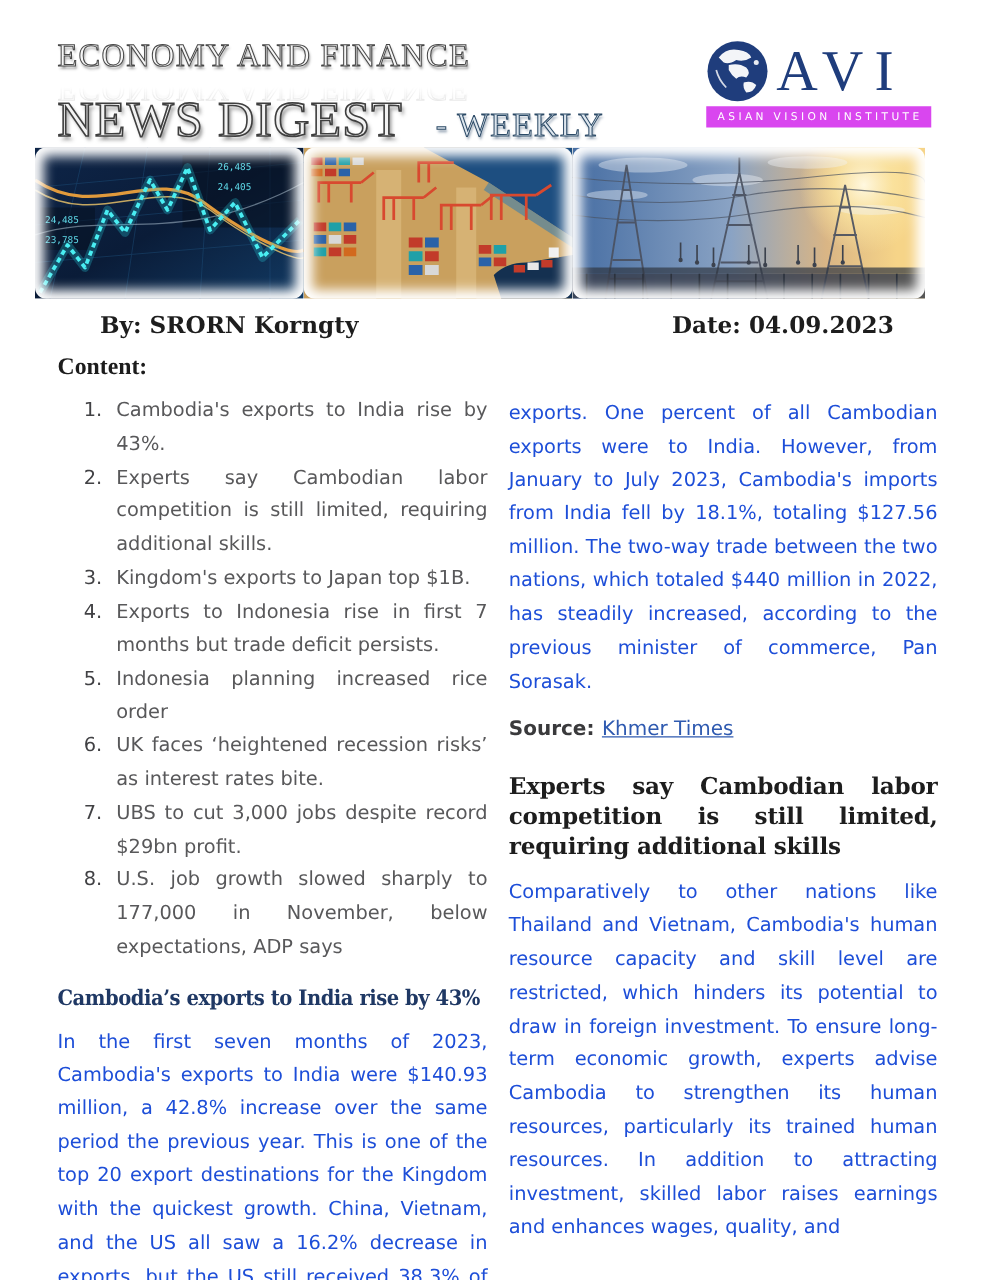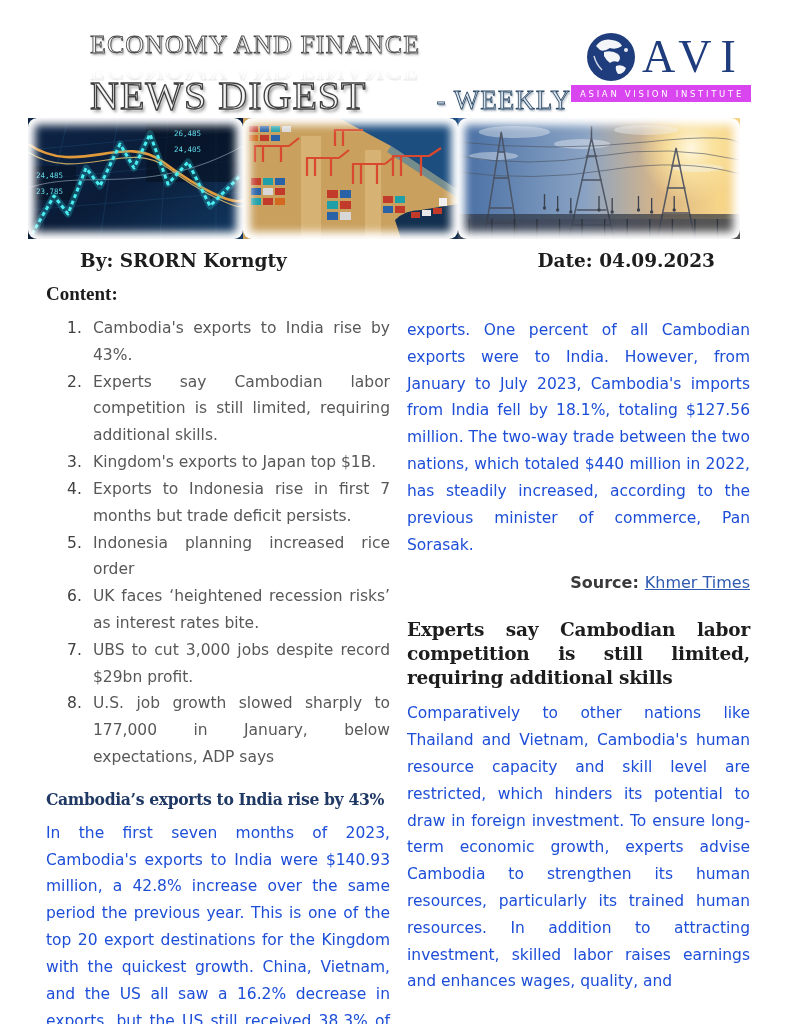--- a/index.html
+++ b/index.html
@@ -1,34 +1,34 @@
 <!DOCTYPE html>
 <html><head>
 <meta charset="utf-8">
 <style>
   html,body{margin:0;padding:0;background:#ffffff;}
   body{width:791px;height:1024px;overflow:hidden;font-family:"DejaVu Sans",sans-serif;}
   .page{position:relative;width:791px;height:1024px;background:#fff;padding:0;box-sizing:border-box;}
 
   
   .masthead{display:flex;justify-content:space-between;align-items:flex-start;padding:30px 46px 0 46px;height:108px;box-sizing:border-box;}
-  .refl{position:relative;display:inline-block;margin-left:44px;}
+  .refl{position:relative;display:inline-block;}
   .mirror{position:absolute;top:86%;left:0;transform:scaleY(-1);opacity:.22;pointer-events:none;
     -webkit-mask-image:linear-gradient(to bottom,rgba(0,0,0,.85),transparent 55%);
     mask-image:linear-gradient(to bottom,rgba(0,0,0,.85),transparent 55%);}
   .kicker{font-family:"Liberation Serif",serif;font-size:26px;letter-spacing:1px;color:#f6f6f6;
     -webkit-text-stroke:.8px #474747;text-shadow:1px 2px 2px rgba(40,40,40,.45);white-space:nowrap;}
   .title-row{display:flex;align-items:baseline;gap:26px;margin-top:12px;}
   .news-title{font-family:"Liberation Serif",serif;font-size:40px;letter-spacing:1px;color:#f2f2f2;
     -webkit-text-stroke:1.3px #3f3f3f;text-shadow:2px 3px 3px rgba(50,50,50,.5);white-space:nowrap;}
   .weekly{font-family:"Liberation Serif",serif;font-size:27px;letter-spacing:1px;color:#dde6ee;
     -webkit-text-stroke:.8px #2c4a66;text-shadow:1px 2px 2px rgba(25,55,90,.45);white-space:nowrap;}
 
   
-  .logo{display:flex;flex-direction:column;align-items:center;margin-top:2px;}
+  .logo{display:flex;flex-direction:column;align-items:flex-start;margin-top:2px;}
   .logo-top{display:flex;align-items:center;gap:6px;}
   .globe{width:50px;height:50px;}
   .logo-acronym{font-family:"Liberation Serif",serif;font-size:46px;line-height:1;color:#1f3d7c;letter-spacing:9px;margin-right:-9px;}
   .logo-bar{margin-top:3px;background:#d946ef;color:#fff;font-size:8.5px;letter-spacing:2.7px;
     padding:4px 7px 3px 9px;white-space:nowrap;font-family:"DejaVu Sans",sans-serif;}
 
   
   .banner{display:flex;margin:10px 39px 0 28px;height:121px;}
   .img-frame{position:relative;overflow:hidden;height:121px;}
   .img-frame svg{display:block;width:100%;height:100%;}
@@ -56,21 +56,21 @@
 
   .art1-heading{font-family:"DejaVu Serif",serif;font-weight:700;font-size:17px;color:#1f3864;
     white-space:nowrap;letter-spacing:-.4px;transform:scaleX(.92);transform-origin:left;
     margin:18px 0 0 0;}
   .art2-heading{font-family:"DejaVu Serif",serif;font-weight:700;font-size:18.5px;color:#1d1d1d;
     line-height:1.28;letter-spacing:-.2px;text-align:justify;margin:26px 0 0 0;}
 
   .body{font-size:15.5px;line-height:1.73;color:#1d4ed8;text-align:justify;margin:11px 0 0 0;}
   .body.first{margin-top:4px;}
 
-  .source-line{margin:15px 0 0 0;font-size:16px;text-align:right;}
+  .source-line{margin:15px 0 0 0;font-size:16px;}
   .source-label{color:#3a3a3c;font-weight:600;}
   .source-link{color:#2f5ab0;text-decoration:underline;margin-left:6px;}
 </style>
 </head>
 <body>
 
 <div class="page">
 
   <header class="masthead">
     <div class="masthead-titles">
@@ -286,21 +286,21 @@
 
     <div class="col left">
       <ol class="toc">
         <li>Cambodia's exports to India rise by 43%.</li>
         <li>Experts say Cambodian labor competition is still limited, requiring additional skills.</li>
         <li>Kingdom's exports to Japan top $1B.</li>
         <li>Exports to Indonesia rise in first 7 months but trade deficit persists.</li>
         <li>Indonesia planning increased rice order</li>
         <li>UK faces ‘heightened recession risks’ as interest rates bite.</li>
         <li>UBS to cut 3,000 jobs despite record $29bn profit.</li>
-        <li>U.S. job growth slowed sharply to 177,000 in January, below expectations, ADP says</li>
+        <li>U.S. job growth slowed sharply to 177,000 in November, below expectations, ADP says</li>
       </ol>
       <h3 class="art1-heading">Cambodia’s exports to India rise by 43%</h3>
       <p class="body">In the first seven months of 2023, Cambodia's exports to India were $140.93 million, a 42.8% increase over the same period the previous year. This is one of the top 20 export destinations for the Kingdom with the quickest growth. China, Vietnam, and the US all saw a 16.2% decrease in exports, but the US still received 38.3% of Cambodia's total</p>
     </div>
 
     <div class="col right">
       <p class="body first">exports. One percent of all Cambodian exports were to India. However, from January to July 2023, Cambodia's imports from India fell by 18.1%, totaling $127.56 million. The two-way trade between the two nations, which totaled $440 million in 2022, has steadily increased, according to the previous minister of commerce, Pan Sorasak.</p>
       <p class="source-line">
         <span class="source-label">Source:</span><a class="source-link" href="#">Khmer Times</a>
       </p>

